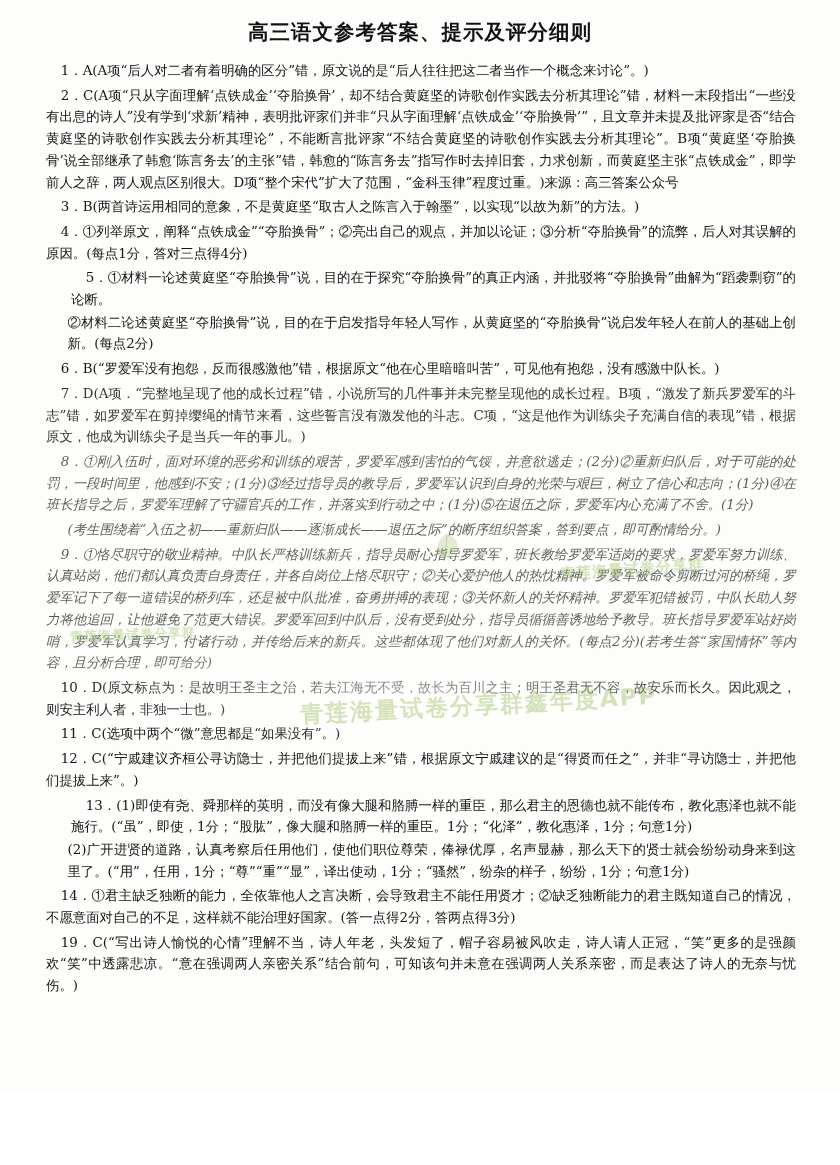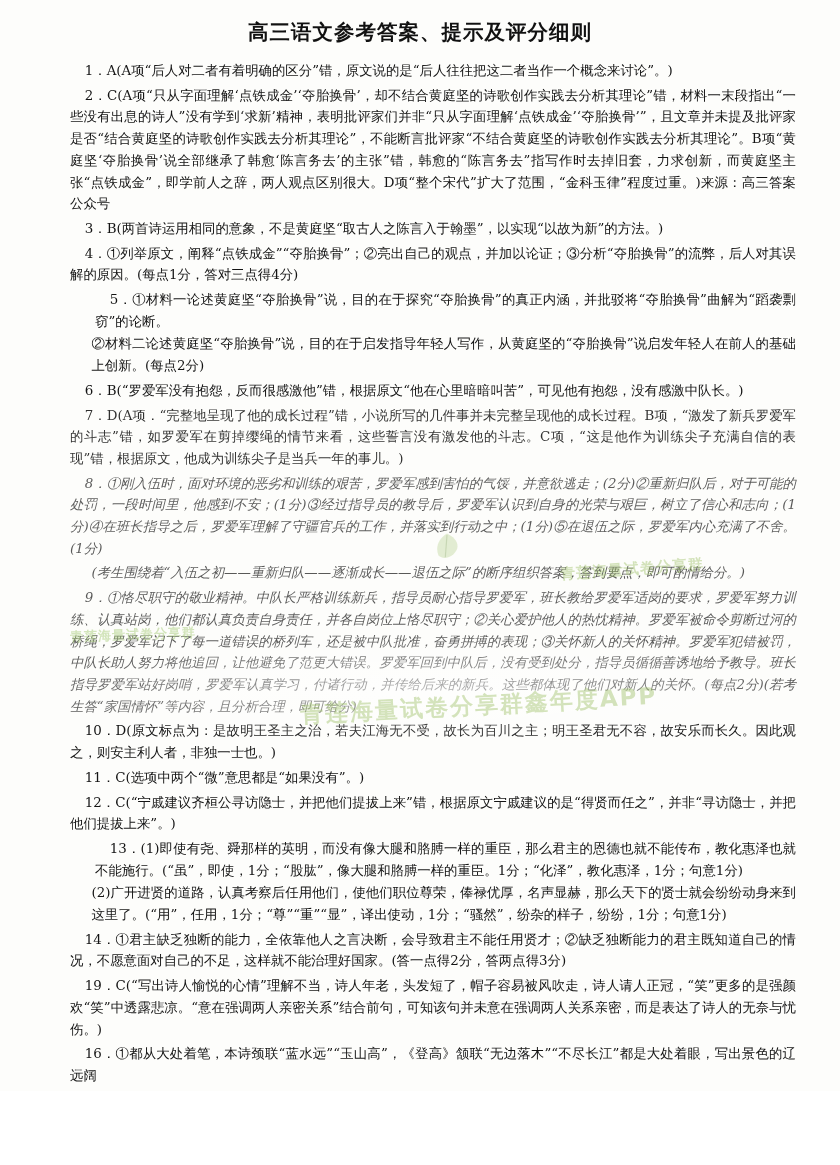--- a/index.html
+++ b/index.html
@@ -21,21 +21,21 @@
   .doc-title {
     text-align: center;
     font-size: 20.5px;
     font-weight: bold;
     letter-spacing: 1px;
     color: #111;
     margin: 18px 0 14px 0;
     font-family: "DejaVu Serif", "Liberation Serif", serif;
   }
   .body-wrap {
-    padding: 0 44px 0 70px;
+    padding: 0 44px 0 46px;
   }
   p.item {
     margin: 0 0 3px 0;
     font-size: 13.4px;
     line-height: 1.62;
     color: #141414;
     text-align: justify;
     text-justify: inter-ideograph;
     font-family: "DejaVu Serif", "Liberation Serif", serif;
   }
@@ -144,21 +144,20 @@
     <p class="item indent1 washed2">8．①刚入伍时，面对环境的恶劣和训练的艰苦，罗爱军感到害怕的气馁，并意欲逃走；(2分)②重新归队后，对于可能的处罚，一段时间里，他感到不安；(1分)③经过指导员的教导后，罗爱军认识到自身的光荣与艰巨，树立了信心和志向；(1分)④在班长指导之后，罗爱军理解了守疆官兵的工作，并落实到行动之中；(1分)⑤在退伍之际，罗爱军内心充满了不舍。(1分)</p>
     <p class="item indent2 washed2">(考生围绕着“入伍之初——重新归队——逐渐成长——退伍之际”的断序组织答案，答到要点，即可酌情给分。)</p>
     <p class="item indent1 washed2">9．①恪尽职守的敬业精神。中队长严格训练新兵，指导员耐心指导罗爱军，班长教给罗爱军适岗的要求，罗爱军努力训练、认真站岗，他们都认真负责自身责任，并各自岗位上恪尽职守；②关心爱护他人的热忱精神。罗爱军被命令剪断过河的桥绳，罗爱军记下了每一道错误的桥列车，还是被中队批准，奋勇拼搏的表现；③关怀新人的关怀精神。罗爱军犯错被罚，中队长助人努力将他追回，让他避免了范更大错误。罗爱军回到中队后，没有受到处分，指导员循循善诱地给予教导。班长指导罗爱军站好岗哨，罗爱军认真学习，付诸行动，并传给后来的新兵。这些都体现了他们对新人的关怀。(每点2分)(若考生答“家国情怀”等内容，且分析合理，即可给分)</p>
     <p class="item indent1">10．D(原文标点为：是故明王圣主之治，若夫江海无不受，故长为百川之主；明王圣君无不容，故安乐而长久。因此观之，则安主利人者，非独一士也。)</p>
     <p class="item indent1">11．C(选项中两个“微”意思都是“如果没有”。)</p>
     <p class="item indent1">12．C(“宁戚建议齐桓公寻访隐士，并把他们提拔上来”错，根据原文宁戚建议的是“得贤而任之”，并非“寻访隐士，并把他们提拔上来”。)</p>
     <p class="item indent1 tight">13．(1)即使有尧、舜那样的英明，而没有像大腿和胳膊一样的重臣，那么君主的恩德也就不能传布，教化惠泽也就不能施行。(“虽”，即使，1分；“股肱”，像大腿和胳膊一样的重臣。1分；“化泽”，教化惠泽，1分；句意1分)</p>
     <p class="item indent2">(2)广开进贤的道路，认真考察后任用他们，使他们职位尊荣，俸禄优厚，名声显赫，那么天下的贤士就会纷纷动身来到这里了。(“用”，任用，1分；“尊”“重”“显”，译出使动，1分；“骚然”，纷杂的样子，纷纷，1分；句意1分)</p>
     <p class="item indent1">14．①君主缺乏独断的能力，全依靠他人之言决断，会导致君主不能任用贤才；②缺乏独断能力的君主既知道自己的情况，不愿意面对自己的不足，这样就不能治理好国家。(答一点得2分，答两点得3分)</p>
     <p class="item indent1">19．C(“写出诗人愉悦的心情”理解不当，诗人年老，头发短了，帽子容易被风吹走，诗人请人正冠，“笑”更多的是强颜欢“笑”中透露悲凉。“意在强调两人亲密关系”结合前句，可知该句并未意在强调两人关系亲密，而是表达了诗人的无奈与忧伤。)</p>
-    <p class="item indent1">16．①都从大处着笔，本诗颈联“蓝水远”“玉山高”，《登高》颔联“无边落木”“不尽长江”都是大处着眼，写出景色的辽远阔</p>
   </div>
 
   <div class="watermark">
     <div class="wm-blur"></div>
     <div class="wm-green wm-a">青莲海量试卷分享群鑫年度APP</div>
     <div class="wm-green wm-b">青莲海量试卷分享群</div>
     <div class="wm-green wm-c">青莲海量试卷分享群</div>
     <svg class="wm-leaf" viewBox="0 0 40 40">
       <path d="M20 4 C10 10 6 20 10 30 C16 36 28 32 32 22 C34 14 28 8 20 4 Z" fill="#9bbf63" opacity="0.6"></path>
       <path d="M20 6 L18 32" stroke="#6f9445" stroke-width="1.4" fill="none" opacity="0.7"></path>

